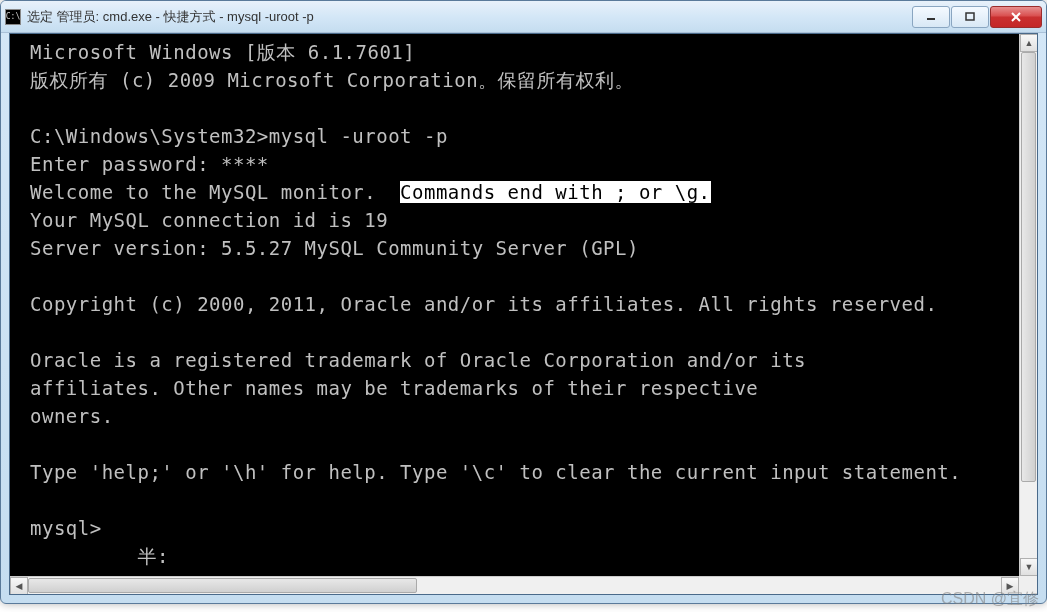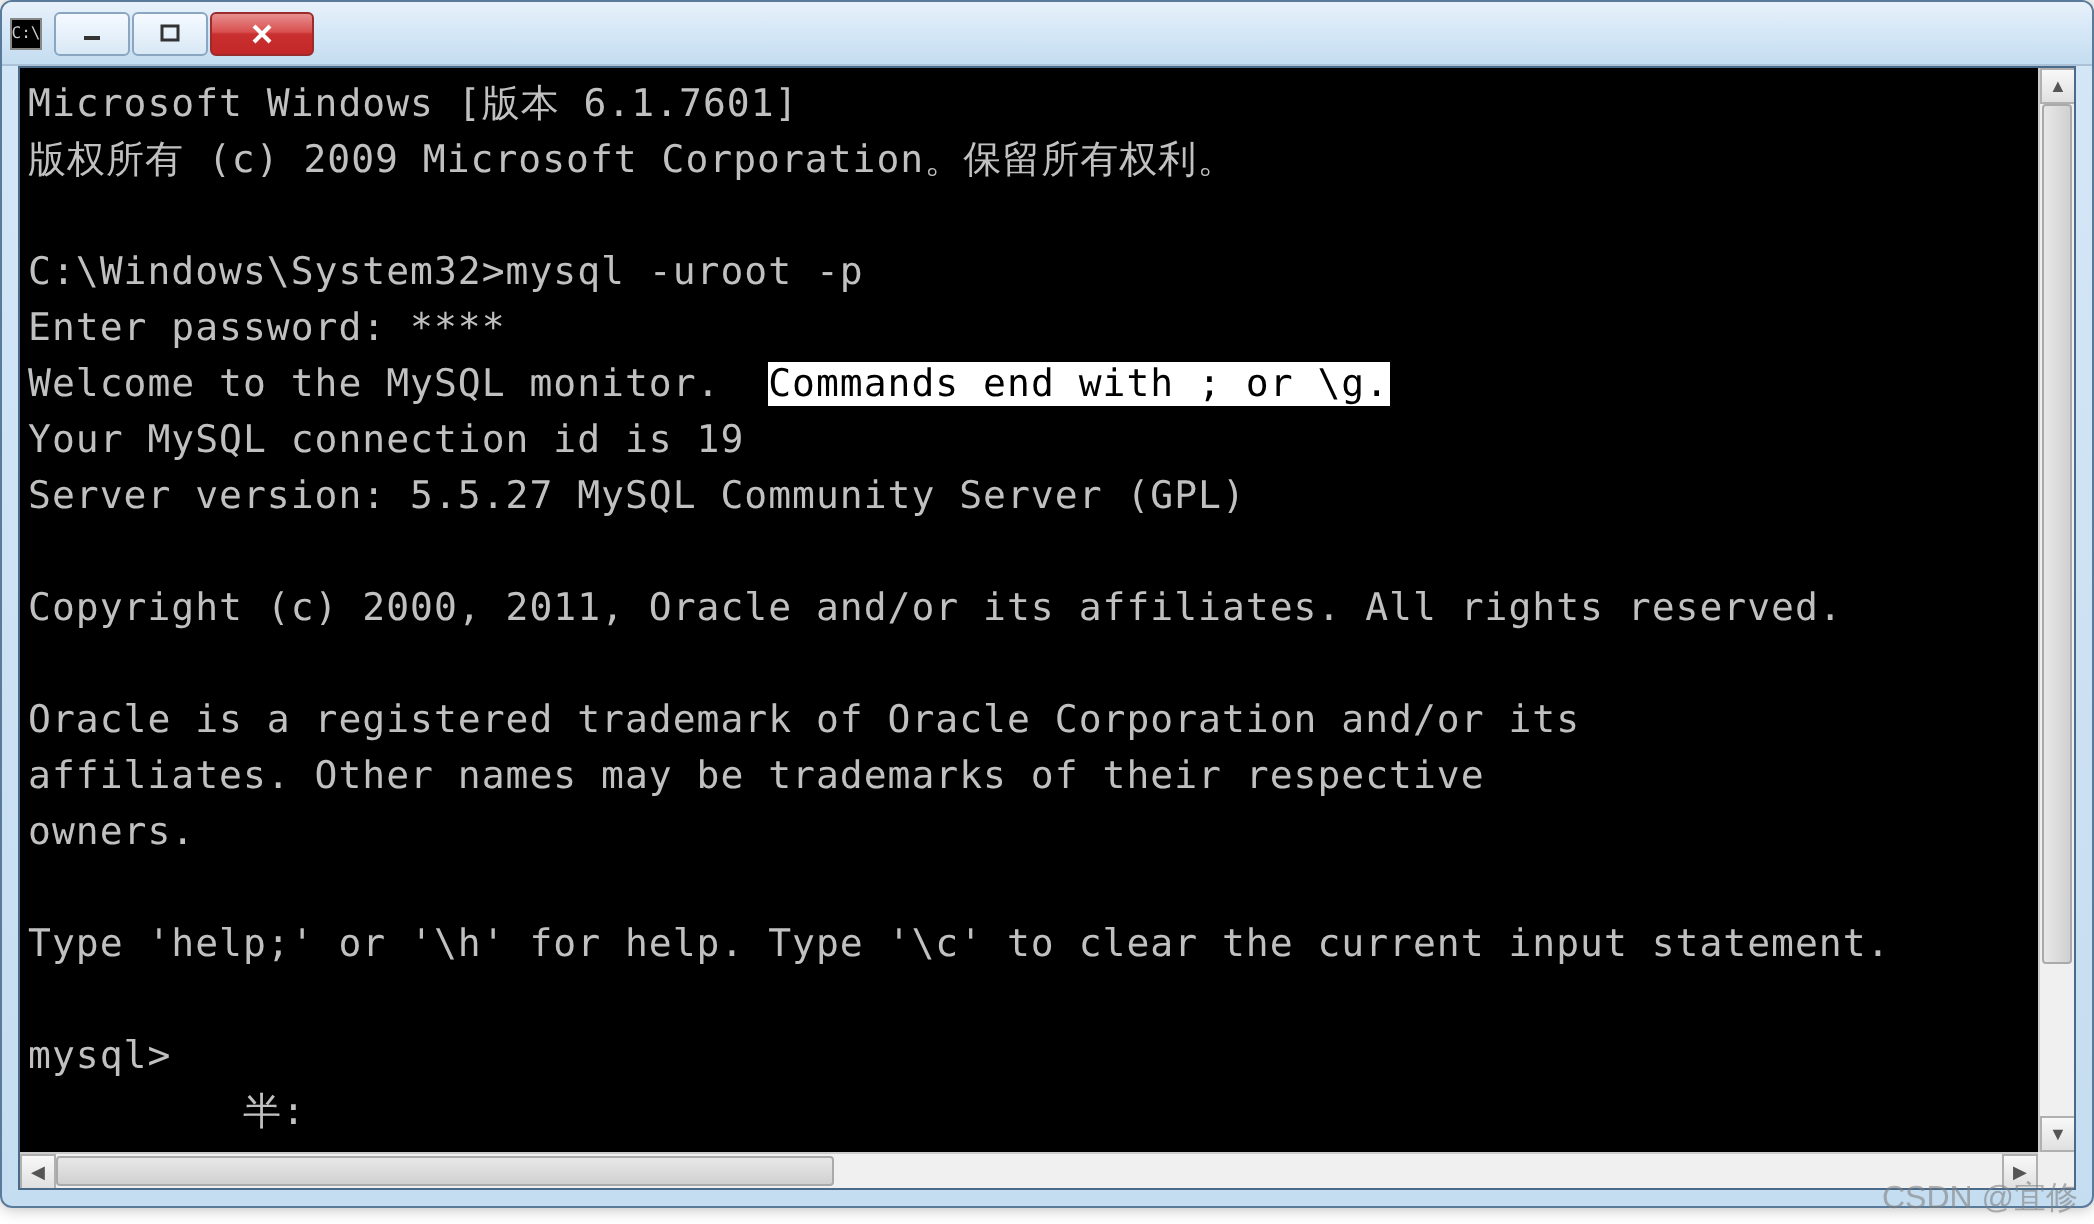--- a/index.html
+++ b/index.html
@@ -81,21 +81,21 @@
       position: absolute;
       top: 32px;
       left: 8px;
       right: 8px;
       bottom: 8px;
       background: #000;
       overflow: hidden;
       border: 1px solid #4a6a8a;
     }
     .terminal-content {
-      padding: 4px 0 0 4px;
+      padding: 4px 0 0 20px;
       font-family: "NSimSun", "SimSun", "Consolas", monospace;
       font-size: 19px;
       line-height: 28px;
       color: #c0c0c0;
       white-space: pre;
       letter-spacing: 0.5px;
     }
     .highlighted {
       background: #fff;
       color: #000;
@@ -179,20 +179,21 @@
       color: rgba(128,128,128,0.6);
       font-family: sans-serif;
     }
   </style>
 </head>
 <body>
 
 <div class="window">
   <div class="titlebar">
     <div class="titlebar-icon">C:\</div>
+    <div class="titlebar-text">选定 管理员: cmd.exe - 快捷方式 - mysql  -uroot -p</div>
     <div class="window-controls">
       <div class="win-btn">
         <svg viewBox="0 0 12 10">
             <line x1="2" y1="7" x2="10" y2="7" stroke="#333" stroke-width="2"></line>
           </svg>
       </div>
       <div class="win-btn">
         <svg viewBox="0 0 12 10">
             <rect x="2" y="1" width="8" height="7" fill="none" stroke="#333" stroke-width="1.5"></rect>
           </svg>

